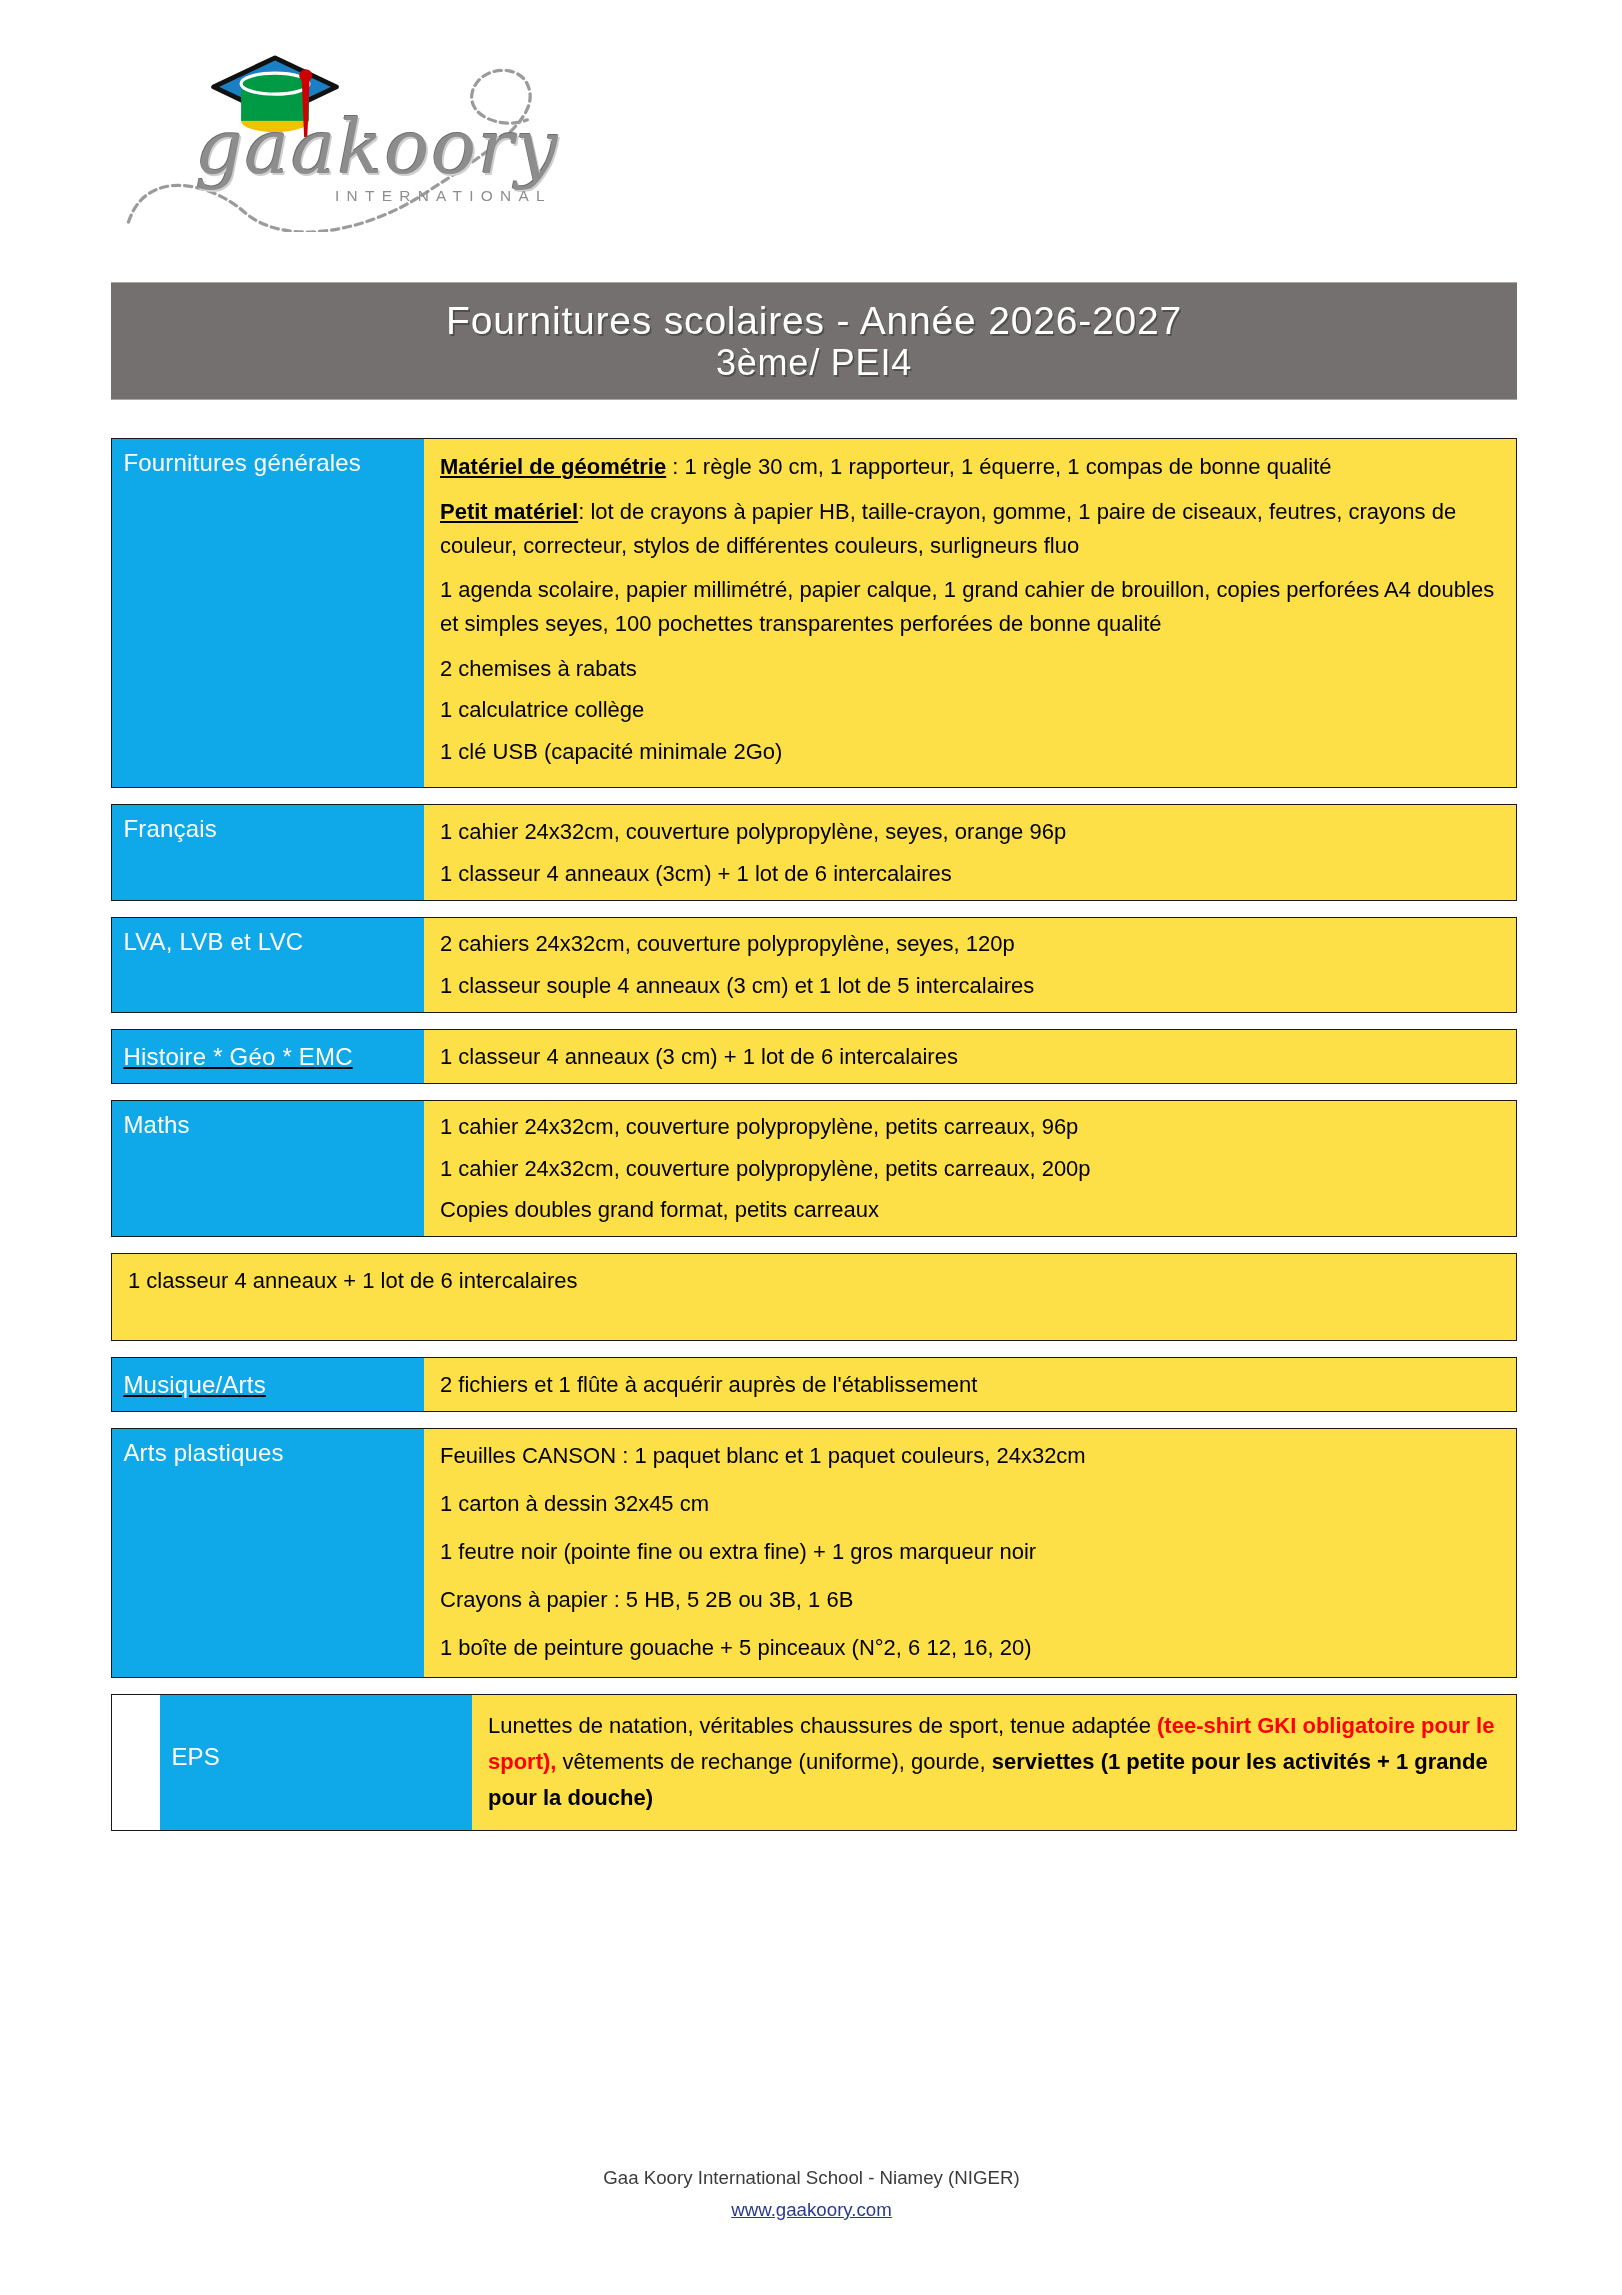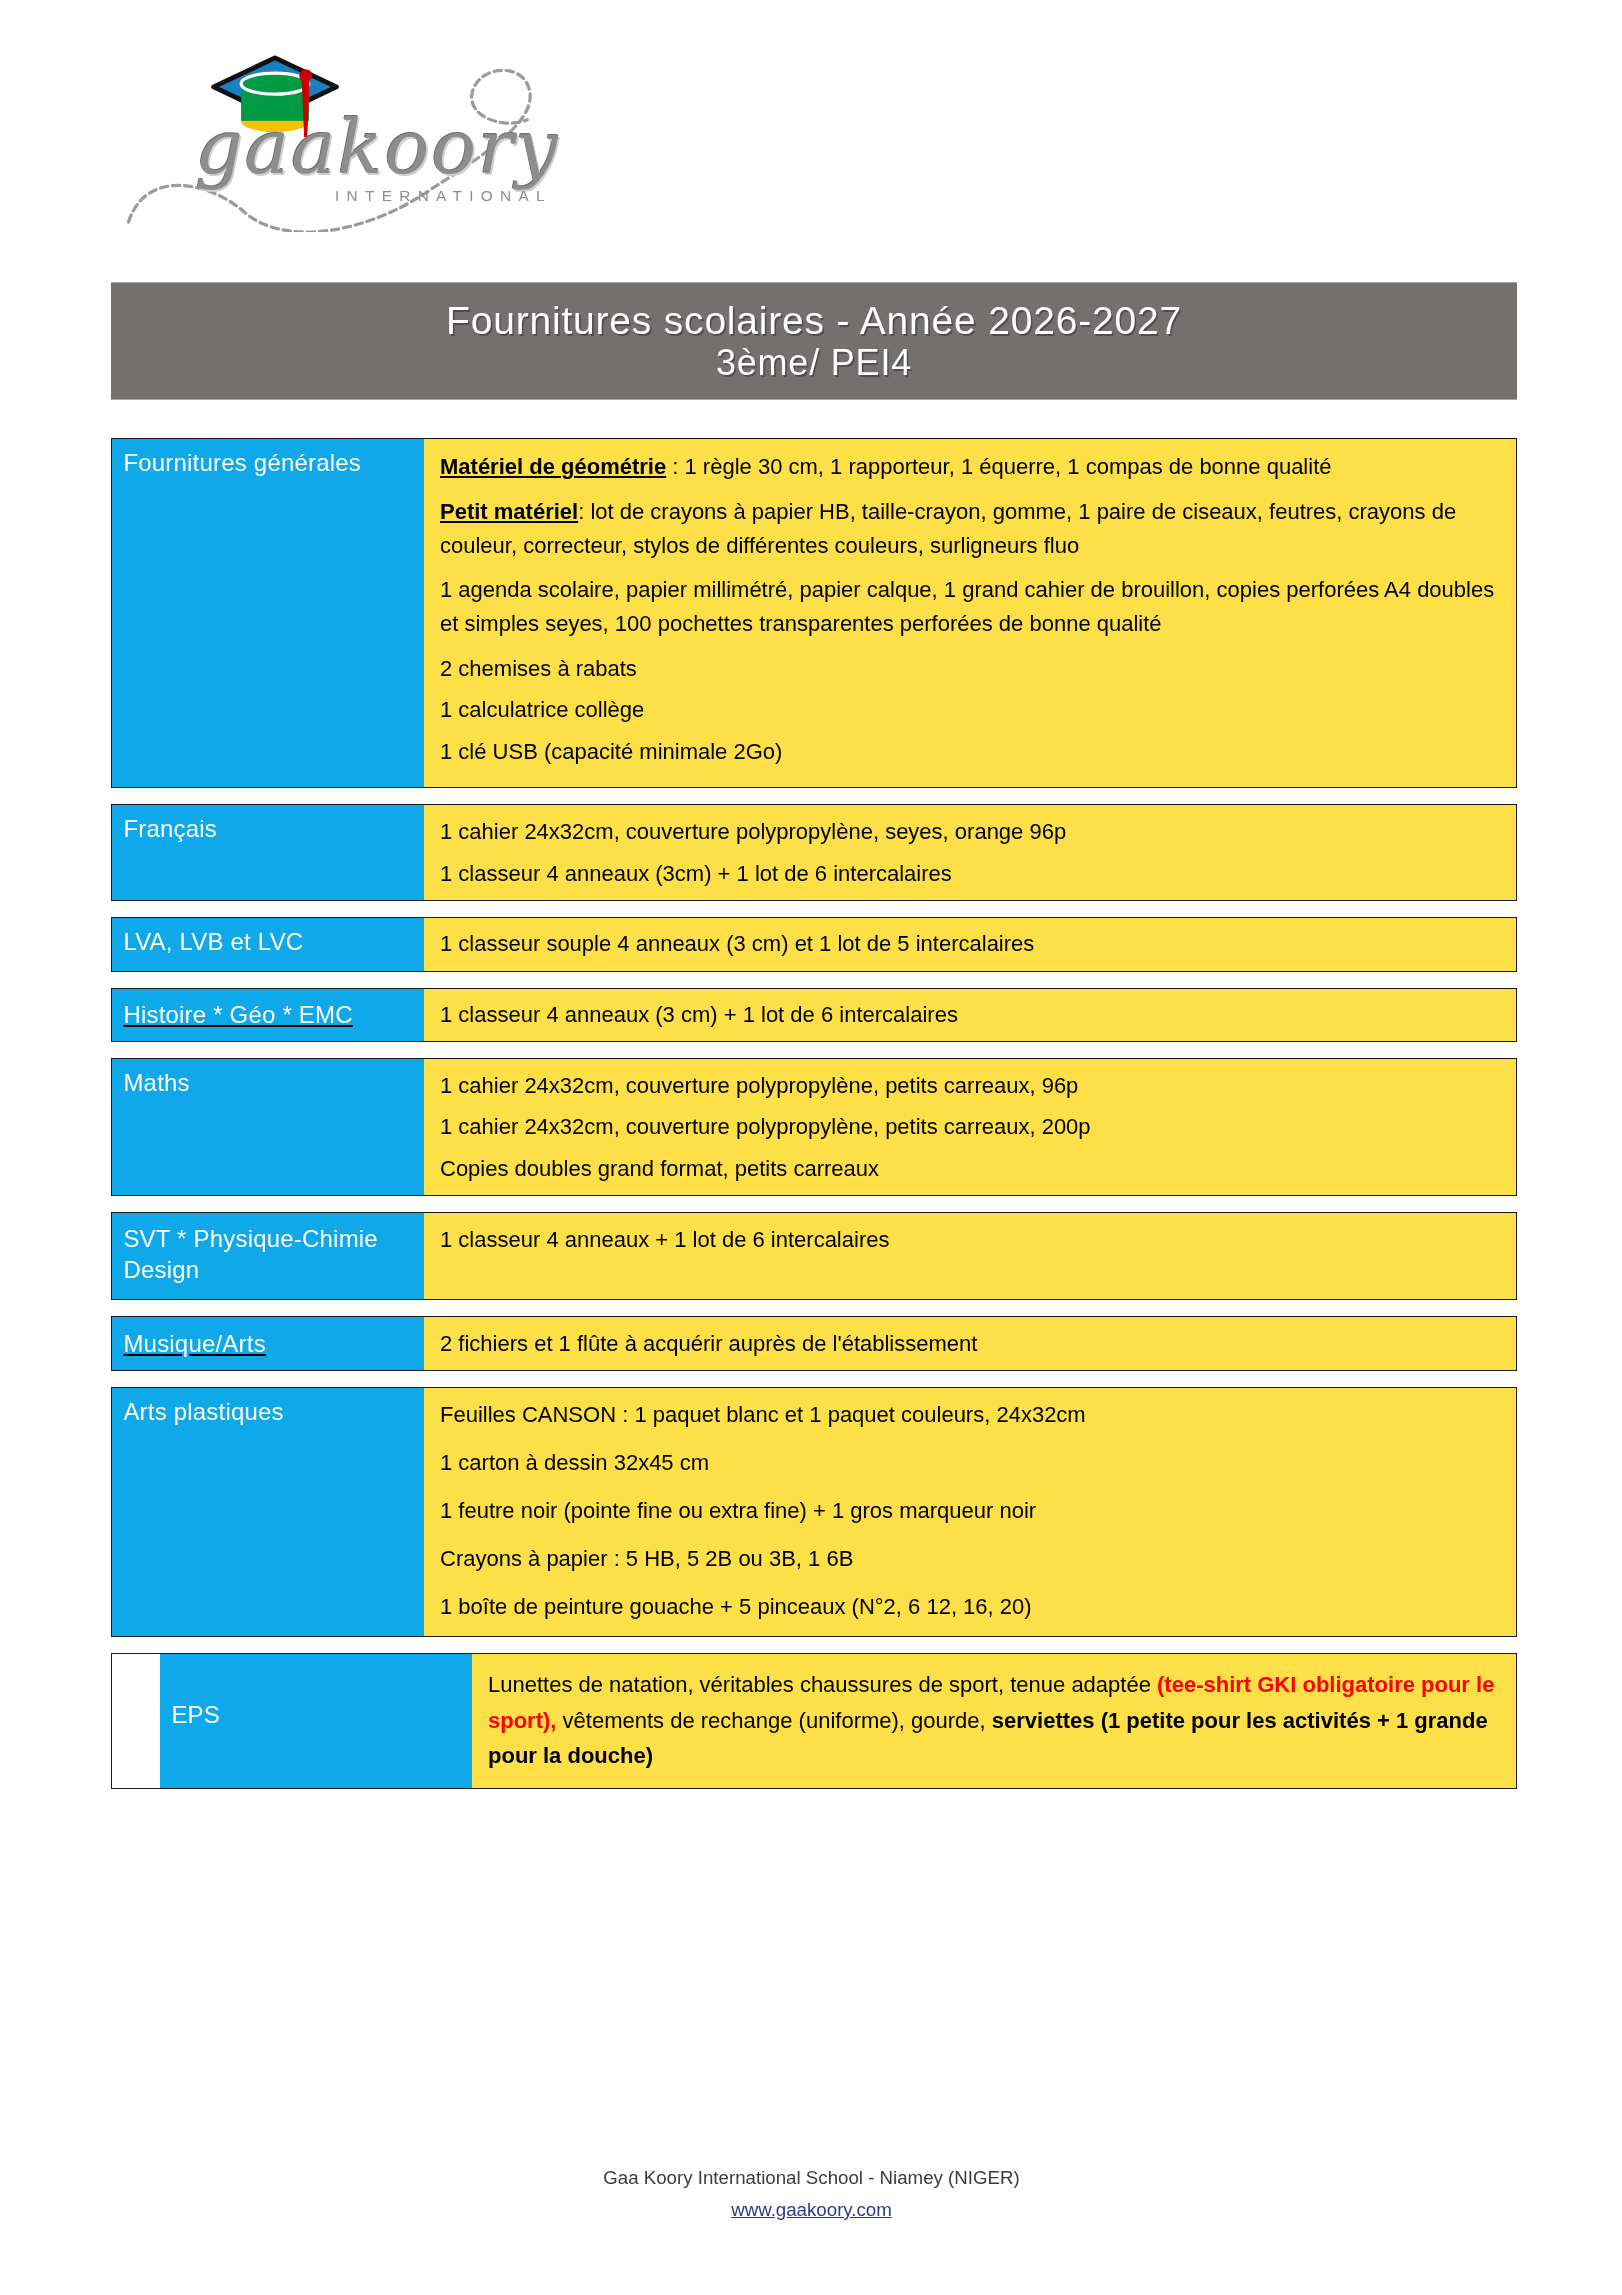--- a/index.html
+++ b/index.html
@@ -272,20 +272,21 @@
         <p class="sline">1 cahier 24x32cm, couverture polypropylène, seyes, orange 96p</p>
         <p class="sline">1 classeur 4 anneaux (3cm) + 1 lot de 6 intercalaires</p>
       </div>
     </div>
 
     <div class="srow row-lva">
       <div class="srow-label">
         <span class="srow-label-text">LVA, LVB et LVC</span>
       </div>
       <div class="srow-body">
+        <p class="sline">2 cahiers 24x32cm, couverture polypropylène, seyes, 120p</p>
         <p class="sline">1 classeur souple 4 anneaux (3 cm) et 1 lot de 5 intercalaires</p>
       </div>
     </div>
 
     <div class="srow row-histoire">
       <div class="srow-label">
         <span class="srow-label-text">Histoire * Géo * EMC</span>
       </div>
       <div class="srow-body">
         <p class="sline">1 classeur 4 anneaux (3 cm) + 1 lot de 6 intercalaires</p>
@@ -297,24 +298,20 @@
         <span class="srow-label-text">Maths</span>
       </div>
       <div class="srow-body">
         <p class="sline">1 cahier  24x32cm, couverture polypropylène, petits carreaux, 96p</p>
         <p class="sline">1 cahier  24x32cm, couverture polypropylène, petits carreaux, 200p</p>
         <p class="sline">Copies doubles grand format, petits carreaux</p>
       </div>
     </div>
 
     <div class="srow row-svt">
-      <div class="srow-label">
-        <span class="srow-label-text">SVT * Physique-Chimie</span>
-        <span class="srow-label-text">Design</span>
-      </div>
       <div class="srow-body">
         <p class="sline">1 classeur 4 anneaux + 1 lot de 6 intercalaires</p>
       </div>
     </div>
 
     <div class="srow row-musique">
       <div class="srow-label">
         <span class="srow-label-text">Musique/Arts</span>
       </div>
       <div class="srow-body">

